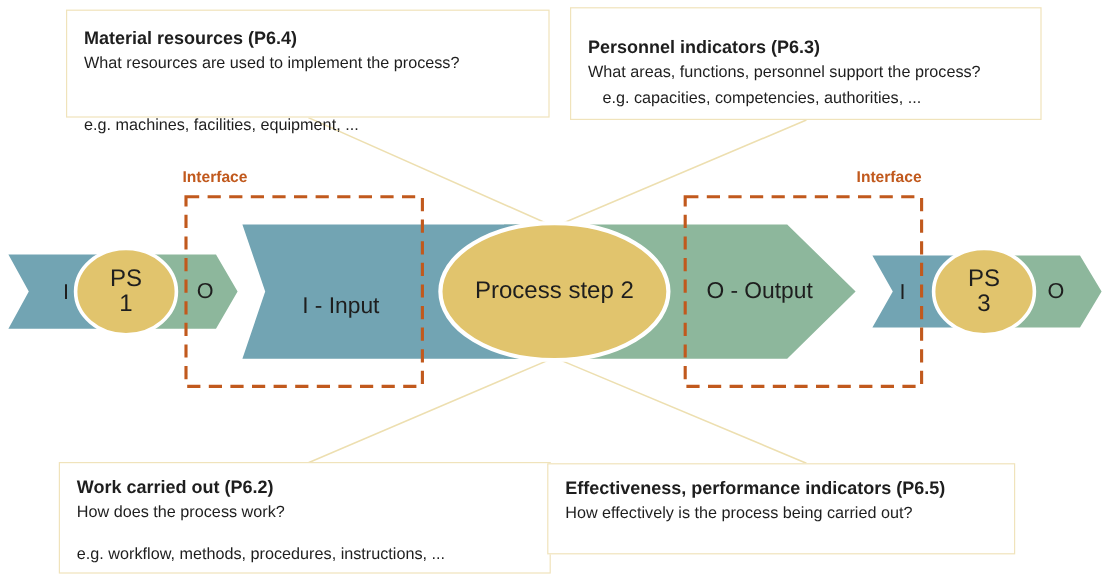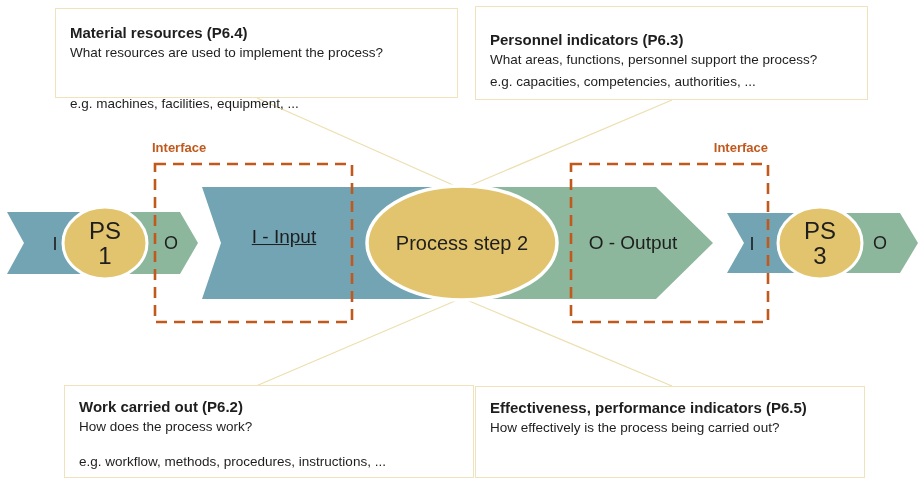--- a/index.html
+++ b/index.html
@@ -10,30 +10,30 @@
   .canvas svg{position:absolute;left:0;top:0;}
   .note-box{
     position:absolute;background:#ffffff;border:1px solid #f0e3bb;box-sizing:border-box;
   }
   .note-box .box-title{font-size:15px;font-weight:bold;line-height:1.4;}
   .note-box .box-question{font-size:13.5px;line-height:1.45;}
   .note-box .box-example{font-size:13.5px;line-height:1.45;}
   .pad-a{padding:13px 10px 16px 14px;}
   .pad-a .box-example{margin-top:31px;}
   .pad-b{padding:22px 10px 0 14px;}
-  .pad-b .box-example{margin-top:2px;}
+  .pad-b .box-example{margin-top:2px;margin-left:12px;}
   .pad-c{padding:10px 10px 0 14px;}
   .pad-c .box-example{margin-top:15px;}
   .center-label{
     position:absolute;transform:translate(-50%,-50%);white-space:nowrap;
     font-size:19px;color:#1e1e1e;text-align:center;line-height:1.05;
   }
   .letter{font-size:18px;}
   .big{font-size:20px;}
-  .ps-label{font-size:24px;text-align:center;}
+  .ps-label{font-size:20px;text-align:center;}
   .interface-label{
     position:absolute;font-size:13px;font-weight:bold;white-space:nowrap;
   }
 </style>
 </head>
 <body>
 
 <div class="canvas">
 
   <svg width="920" height="488" viewBox="0 0 920 488">
@@ -74,43 +74,43 @@
     <div class="box-question">What resources are used to implement the process?</div>
     <div class="box-example">e.g. machines, facilities, equipment, ...</div>
   </div>
 
   <div class="note-box pad-b" style="left:475px;top:6px;width:393px;height:94px;">
     <div class="box-title">Personnel indicators (P6.3)</div>
     <div class="box-question">What areas, functions, personnel support the process?</div>
     <div class="box-example">e.g. capacities, competencies, authorities, ...</div>
   </div>
 
-  <div class="note-box pad-c" style="left:64px;top:385px;width:410px;height:93px;">
+  <div class="note-box pad-c" style="left:49px;top:385px;width:410px;height:93px;">
     <div class="box-title">Work carried out (P6.2)</div>
     <div class="box-question">How does the process work?</div>
     <div class="box-example">e.g. workflow, methods, procedures, instructions, ...</div>
   </div>
 
-  <div class="note-box pad-c" style="left:475px;top:386px;width:390px;height:92px;">
+  <div class="note-box pad-c" style="left:456px;top:386px;width:390px;height:76px;">
     <div class="box-title">Effectiveness, performance indicators (P6.5)</div>
     <div class="box-question">How effectively is the process being carried out?</div>
   </div>
 
   <div class="interface-label" style="left: 152px; top: 140px; color: rgb(193, 89, 29);">Interface</div>
   <div class="interface-label" style="left: 700px; top: 140px; width: 68px; text-align: right; color: rgb(193, 89, 29);">Interface</div>
 
   <div class="center-label letter" style="left:55px;top:244px;">I</div>
   <div class="center-label letter" style="left:171px;top:243px;">O</div>
 
   <div class="center-label ps-label" style="left:105px;top:243px;">
     <div>PS</div>
     <div>1</div>
   </div>
 
-  <div class="center-label" style="left:284px;top:237px;text-decoration:underline;">I - Input</div>
+  <div class="center-label" style="left:284px;top:256px;">I - Input</div>
   <div class="center-label big" style="left:462px;top:243px;">Process step 2</div>
   <div class="center-label" style="left:633px;top:243px;">O - Output</div>
 
   <div class="center-label letter" style="left:752px;top:244px;">I</div>
   <div class="center-label letter" style="left:880px;top:243px;">O</div>
 
   <div class="center-label ps-label" style="left:820px;top:243px;">
     <div>PS</div>
     <div>3</div>
   </div>

